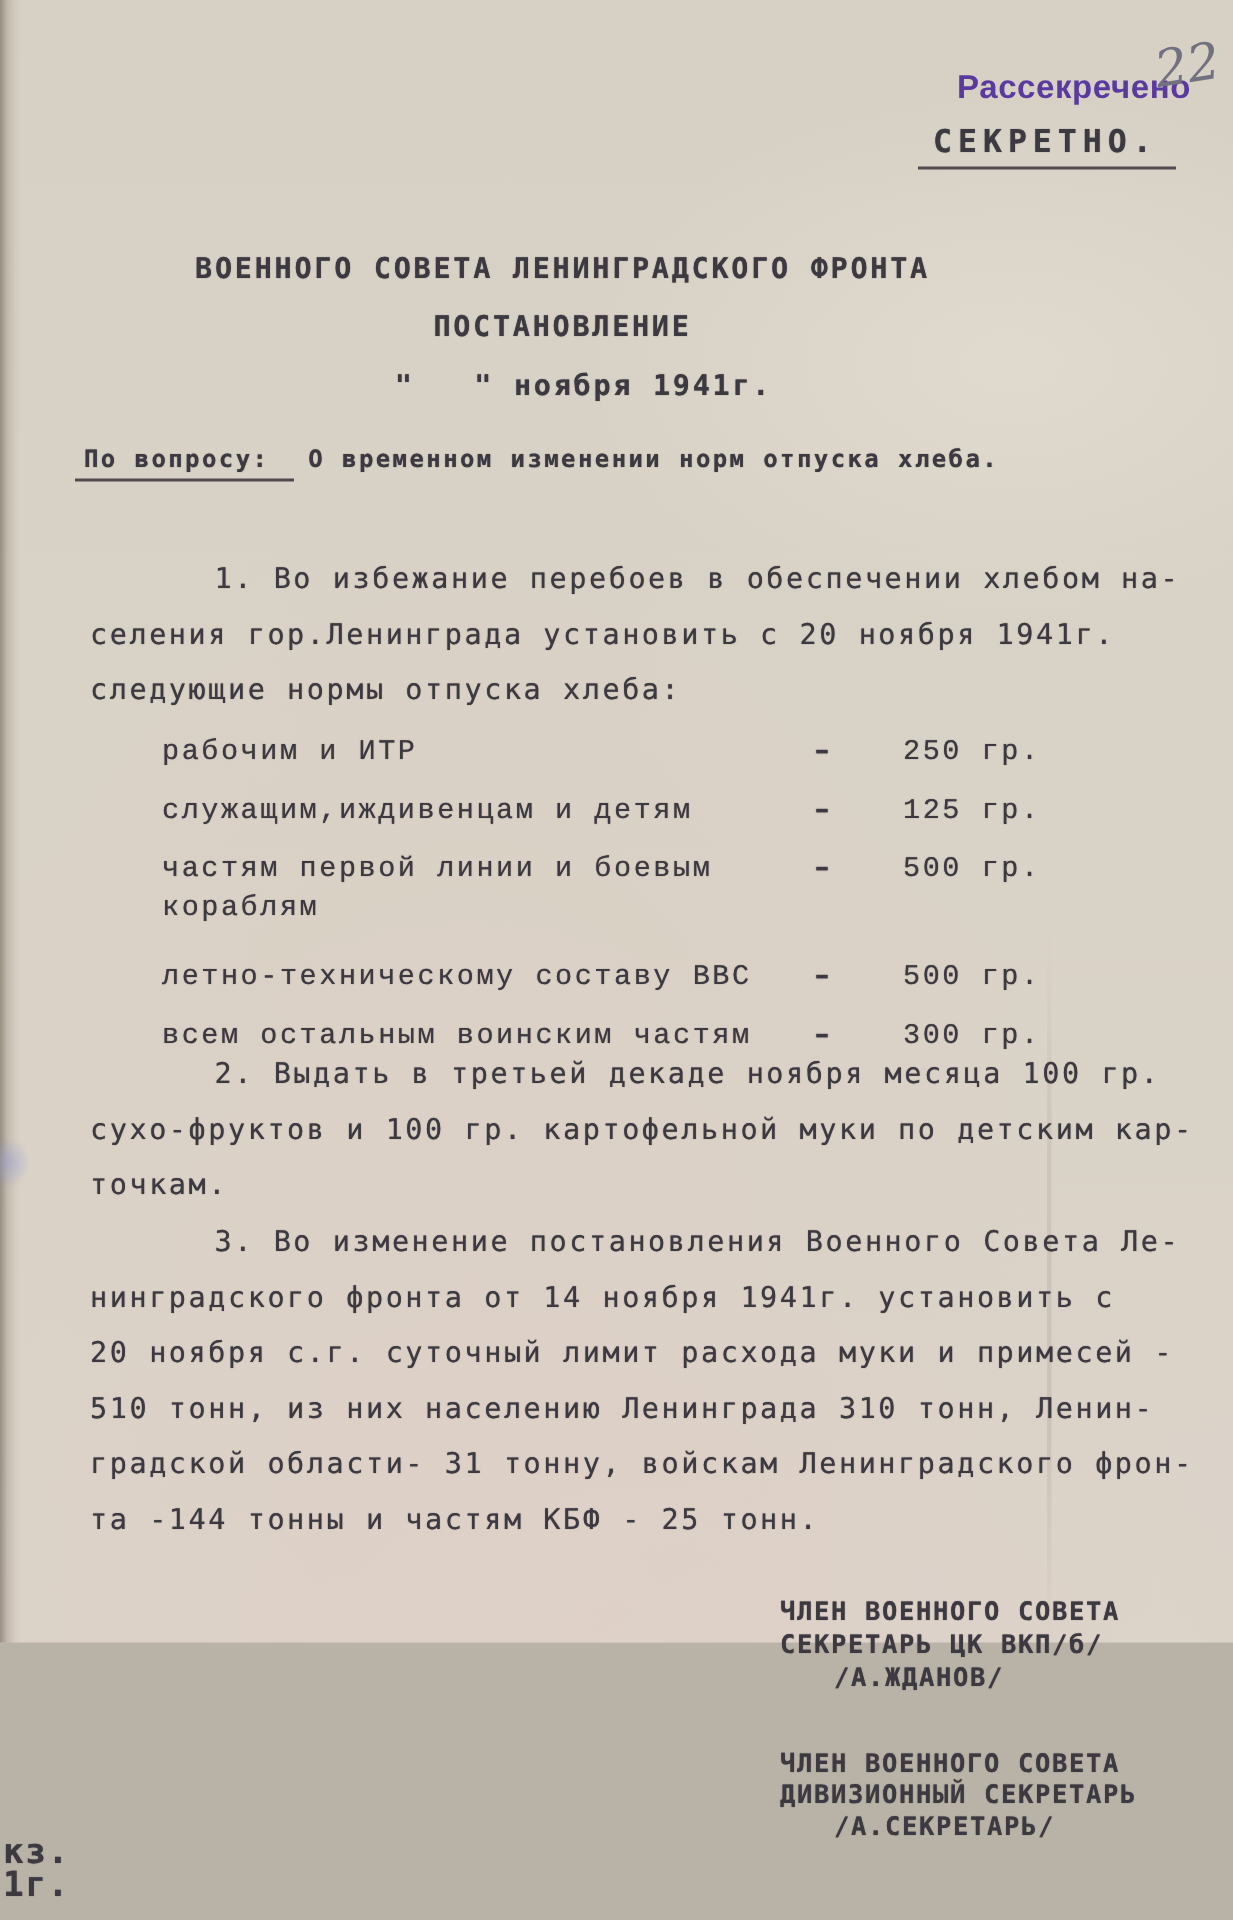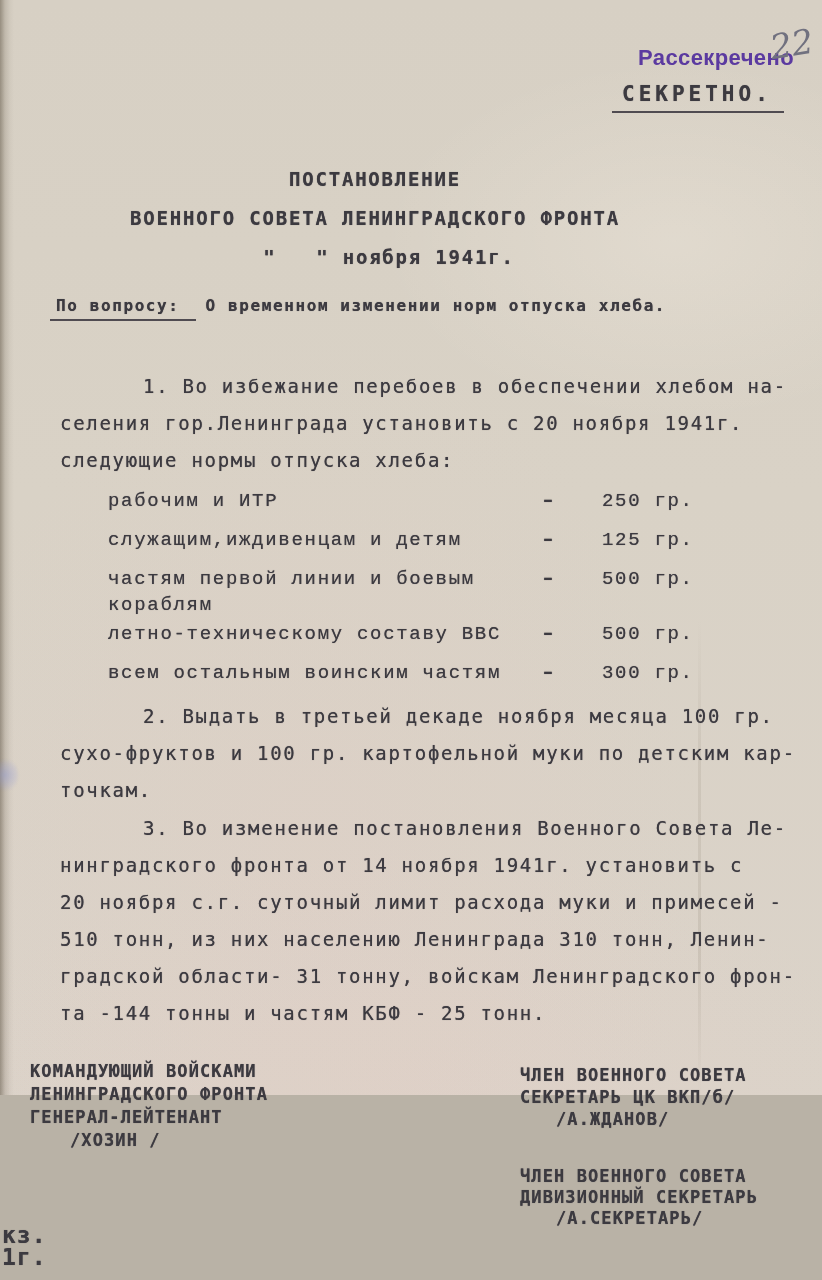--- a/index.html
+++ b/index.html
@@ -76,21 +76,21 @@
     white-space:pre-line;text-indent:83px;
   }
   .p1{top:368px;}
   .p2{top:698px;}
   .p3{top:810px;}
   .rations{
     position:absolute;left:108px;top:488px;width:640px;
     font-size:19px;letter-spacing:1.7px;line-height:26px;
   }
   .rat-row{display:flex;align-items:flex-start;margin-bottom:13px;font-family:Liberation Mono, monospace;}
-  .rat-row.two-line{margin-bottom:3px;}
+  .rat-row.two-line{margin-bottom:20px;}
   .rat-cat{flex:0 0 432px;white-space:pre-line;}
   .rat-dash{flex:0 0 62px;font-weight:bold;transform:scaleX(1.4);transform-origin:left;}
   .rat-val{flex:0 0 auto;}
   .sig{
     position:absolute;font-size:17px;letter-spacing:1.1px;
     line-height:23px;font-weight:bold;
   }
   .sig-left{left:30px;top:1060px;}
   .sig-right-top{left:520px;top:1064px;line-height:22px;}
   .sig-right-bottom{left:520px;top:1166px;line-height:21px;}
@@ -113,22 +113,22 @@
 
   <div class="stamp">Рассекречено</div>
 
   <div class="pagenum">22</div>
 
   <div class="classification typed">
     <span class="und">СЕКРЕТНО.</span>
   </div>
 
   <div class="title typed">
+    <div>ВОЕННОГО СОВЕТА ЛЕНИНГРАДСКОГО ФРОНТА</div>
     <div>ПОСТАНОВЛЕНИЕ</div>
-    <div>ВОЕННОГО СОВЕТА ЛЕНИНГРАДСКОГО ФРОНТА</div>
     <div class="dateline">"   " ноября 1941г.</div>
   </div>
 
   <div class="subject typed">
     <span class="und2">По вопросу:</span><span>О временном изменении норм отпуска хлеба.</span>
   </div>
 
   <div class="para p1 typed">1. Во избежание перебоев в обеспечении хлебом на-
 селения гор.Ленинграда установить с 20 ноября 1941г.
 следующие нормы отпуска хлеба:</div>
@@ -166,26 +166,20 @@
 сухо-фруктов и 100 гр. картофельной муки по детским кар-
 точкам.</div>
 
   <div class="para p3 typed">3. Во изменение постановления Военного Совета Ле-
 нинградского фронта от 14 ноября 1941г. установить с
 20 ноября с.г. суточный лимит расхода муки и примесей -
 510 тонн, из них населению Ленинграда 310 тонн, Ленин-
 градской области- 31 тонну, войскам Ленинградского фрон-
 та -144 тонны и частям КБФ - 25 тонн.</div>
 
-  <div class="sig sig-left typed">
-    <div>КОМАНДУЮЩИЙ ВОЙСКАМИ</div>
-    <div>ЛЕНИНГРАДСКОГО ФРОНТА</div>
-    <div>ГЕНЕРАЛ-ЛЕЙТЕНАНТ</div>
-    <div class="name">/ХОЗИН /</div>
-  </div>
 
   <div class="sig sig-right-top typed">
     <div>ЧЛЕН ВОЕННОГО СОВЕТА</div>
     <div>СЕКРЕТАРЬ ЦК ВКП/б/</div>
     <div class="name">/А.ЖДАНОВ/</div>
   </div>
 
   <div class="sig sig-right-bottom typed">
     <div>ЧЛЕН ВОЕННОГО СОВЕТА</div>
     <div>ДИВИЗИОННЫЙ СЕКРЕТАРЬ</div>

